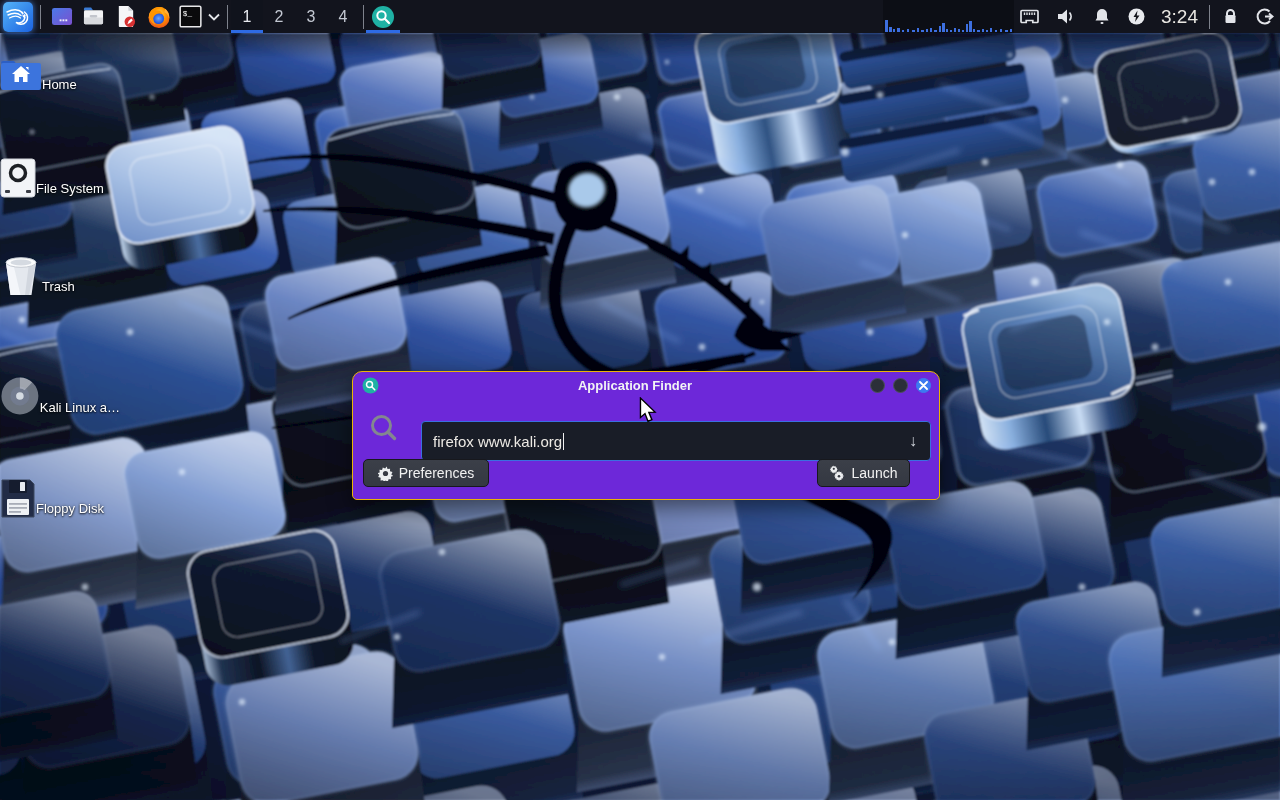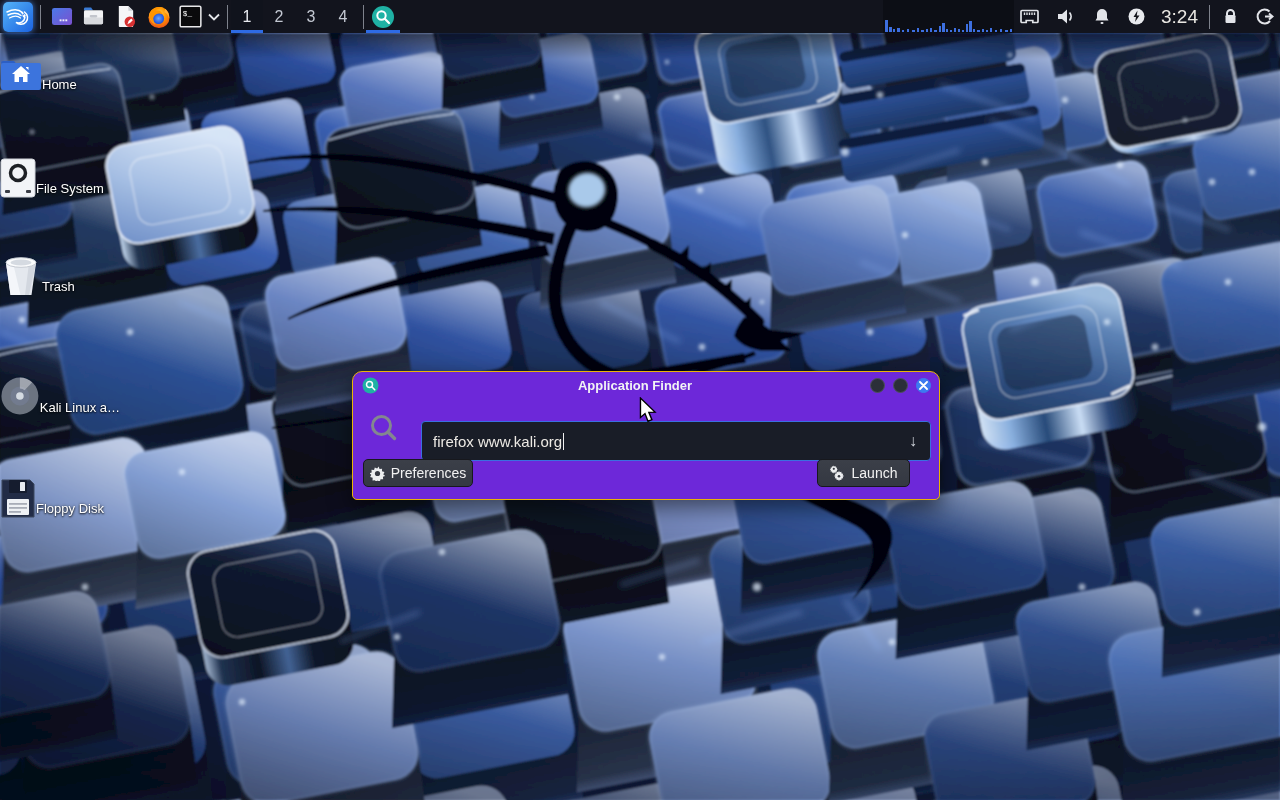--- a/index.html
+++ b/index.html
@@ -22,21 +22,21 @@
 #dlg{position:absolute;left:352px;top:371px;width:588px;height:129px;background:#6d28d9;border:1px solid #eab308;border-radius:10px 10px 5px 5px;box-shadow:0 8px 22px rgba(0,0,0,.55);z-index:40}
 #dlg-title{position:absolute;top:0;left:0;right:0;height:27px;display:flex;align-items:center}
 #dlg-title .t{position:absolute;left:0;right:22px;text-align:center;color:#f2f3f5;font-size:13px;font-weight:bold}
 .wbtn{position:absolute;top:6px;width:15px;height:15px;border-radius:50%;background:#2b2f39;border:1px solid #4d515c}
 #wclose{background:#3d7af0;border:1px solid #3d7af0;display:flex;align-items:center;justify-content:center}
 #input{position:absolute;left:68px;top:49px;height:40px;width:calc(928px - 418px);background:#191d27;border:1px solid #3a6fe0;border-radius:4px;display:flex;align-items:center}
 #input .txt{color:#ece9e4;font-size:15px;margin-left:11px}
 #caret{width:1px;height:17px;background:#f0f0f0;margin-left:1px}
 #input .arr{position:absolute;right:13px;color:#cfd3da;font-size:16px}
 .btn{position:absolute;bottom:12px;height:28px;background:linear-gradient(#3b3f48,#343842);border:1px solid #17181d;border-radius:5px;color:#f2f2f2;font-size:14px;display:flex;align-items:center;justify-content:center;gap:6px}
-#bpref{left:10px;width:110px}
+#bpref{left:10px;width:126px}
 #blaunch{right:29px;width:93px}
 </style></head>
 <body>
 <div id="stage">
 <svg width="1280" height="800" viewBox="0 0 1280 800" style="position:absolute;top:0;left:0">
       <defs>
         <filter id="soft" x="-60%" y="-60%" width="220%" height="220%">
           <feGaussianBlur stdDeviation="1.6"></feGaussianBlur>
         </filter>
         <filter id="soft2" x="-60%" y="-60%" width="220%" height="220%">

